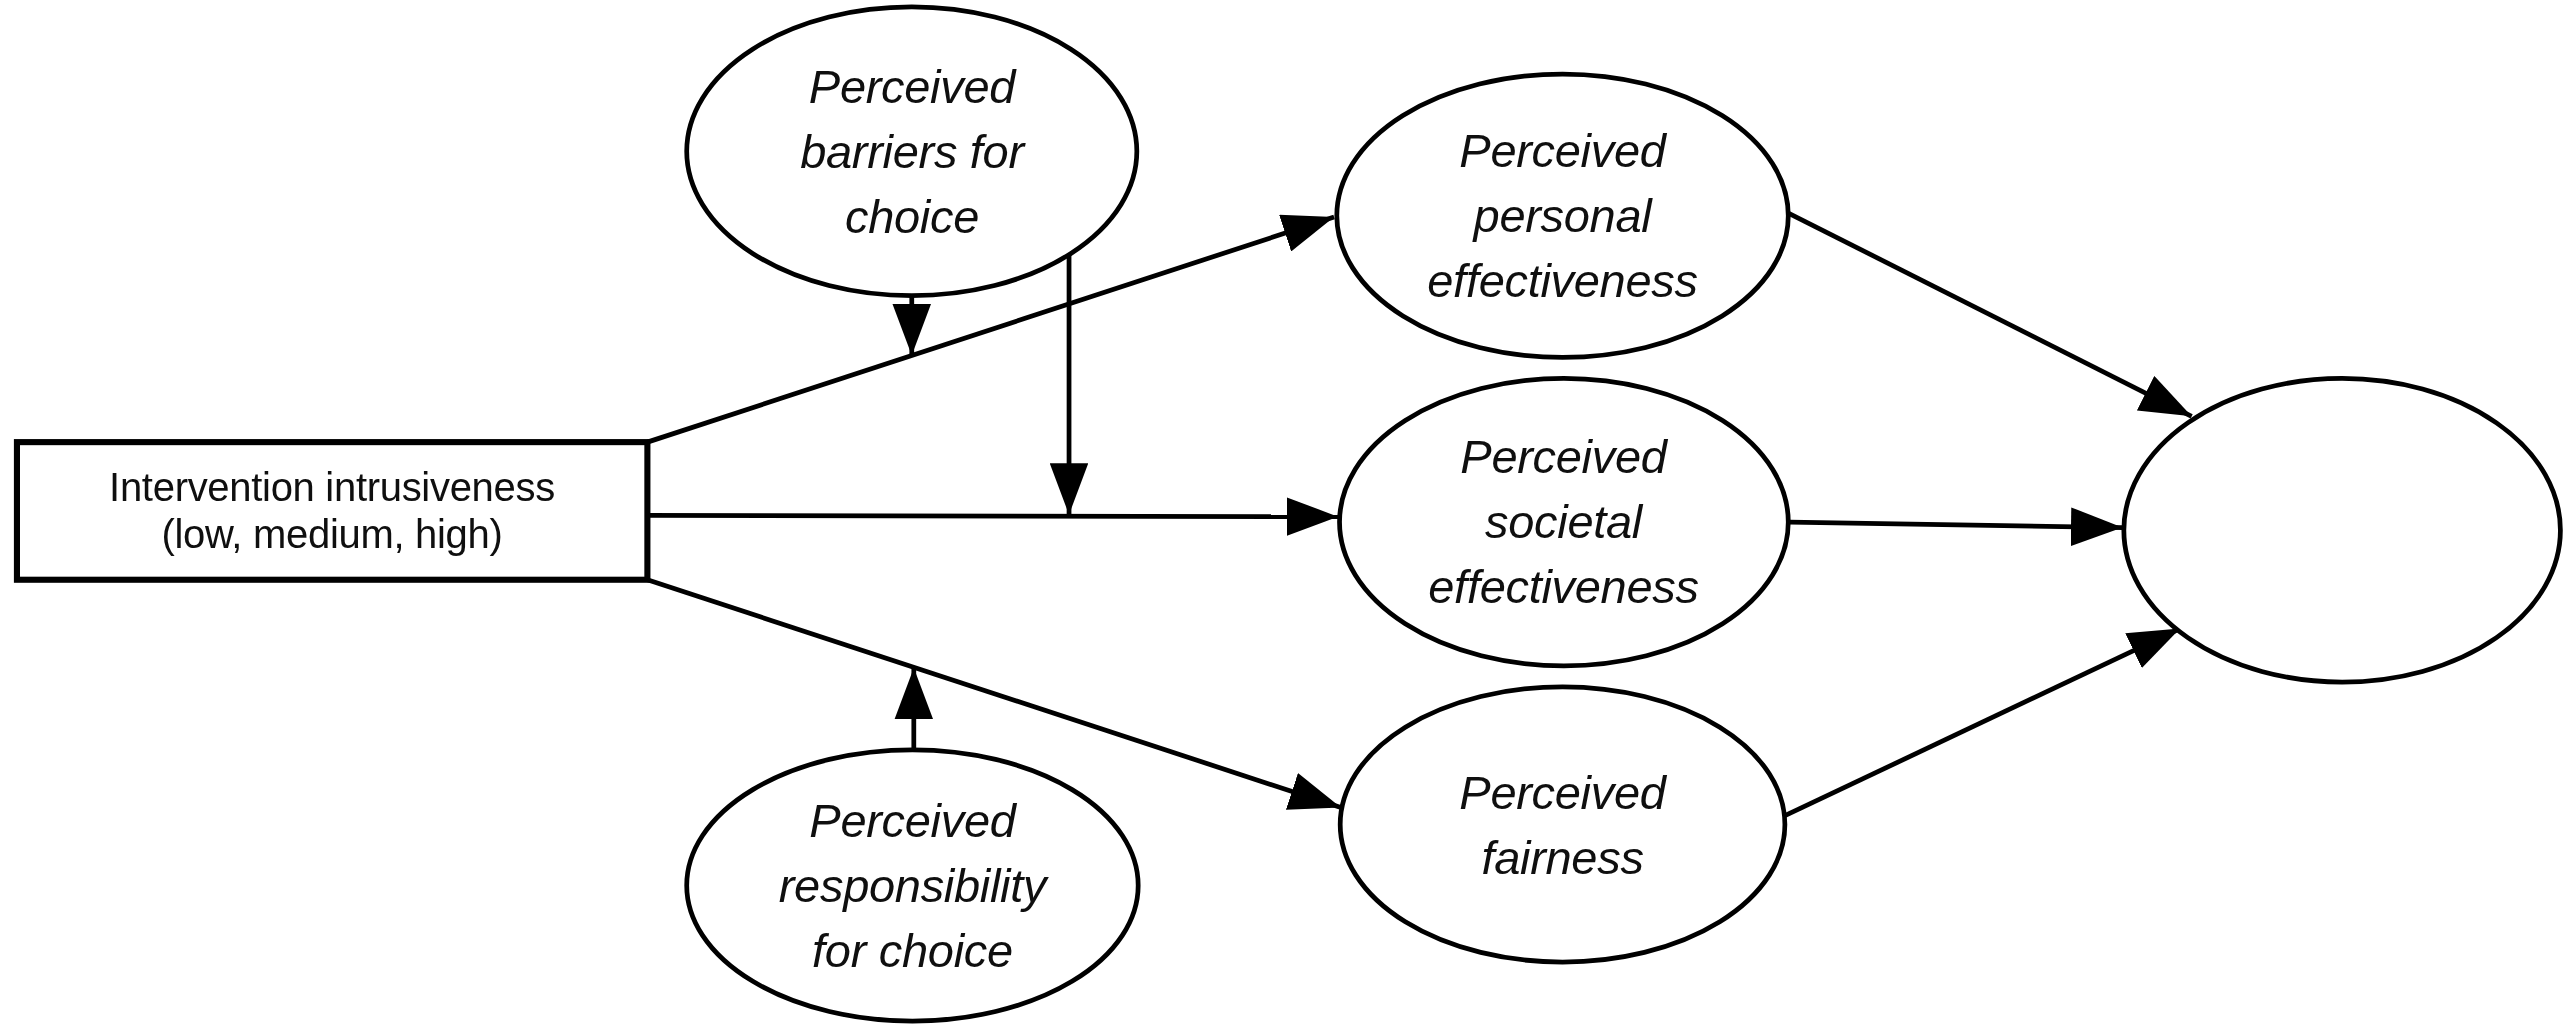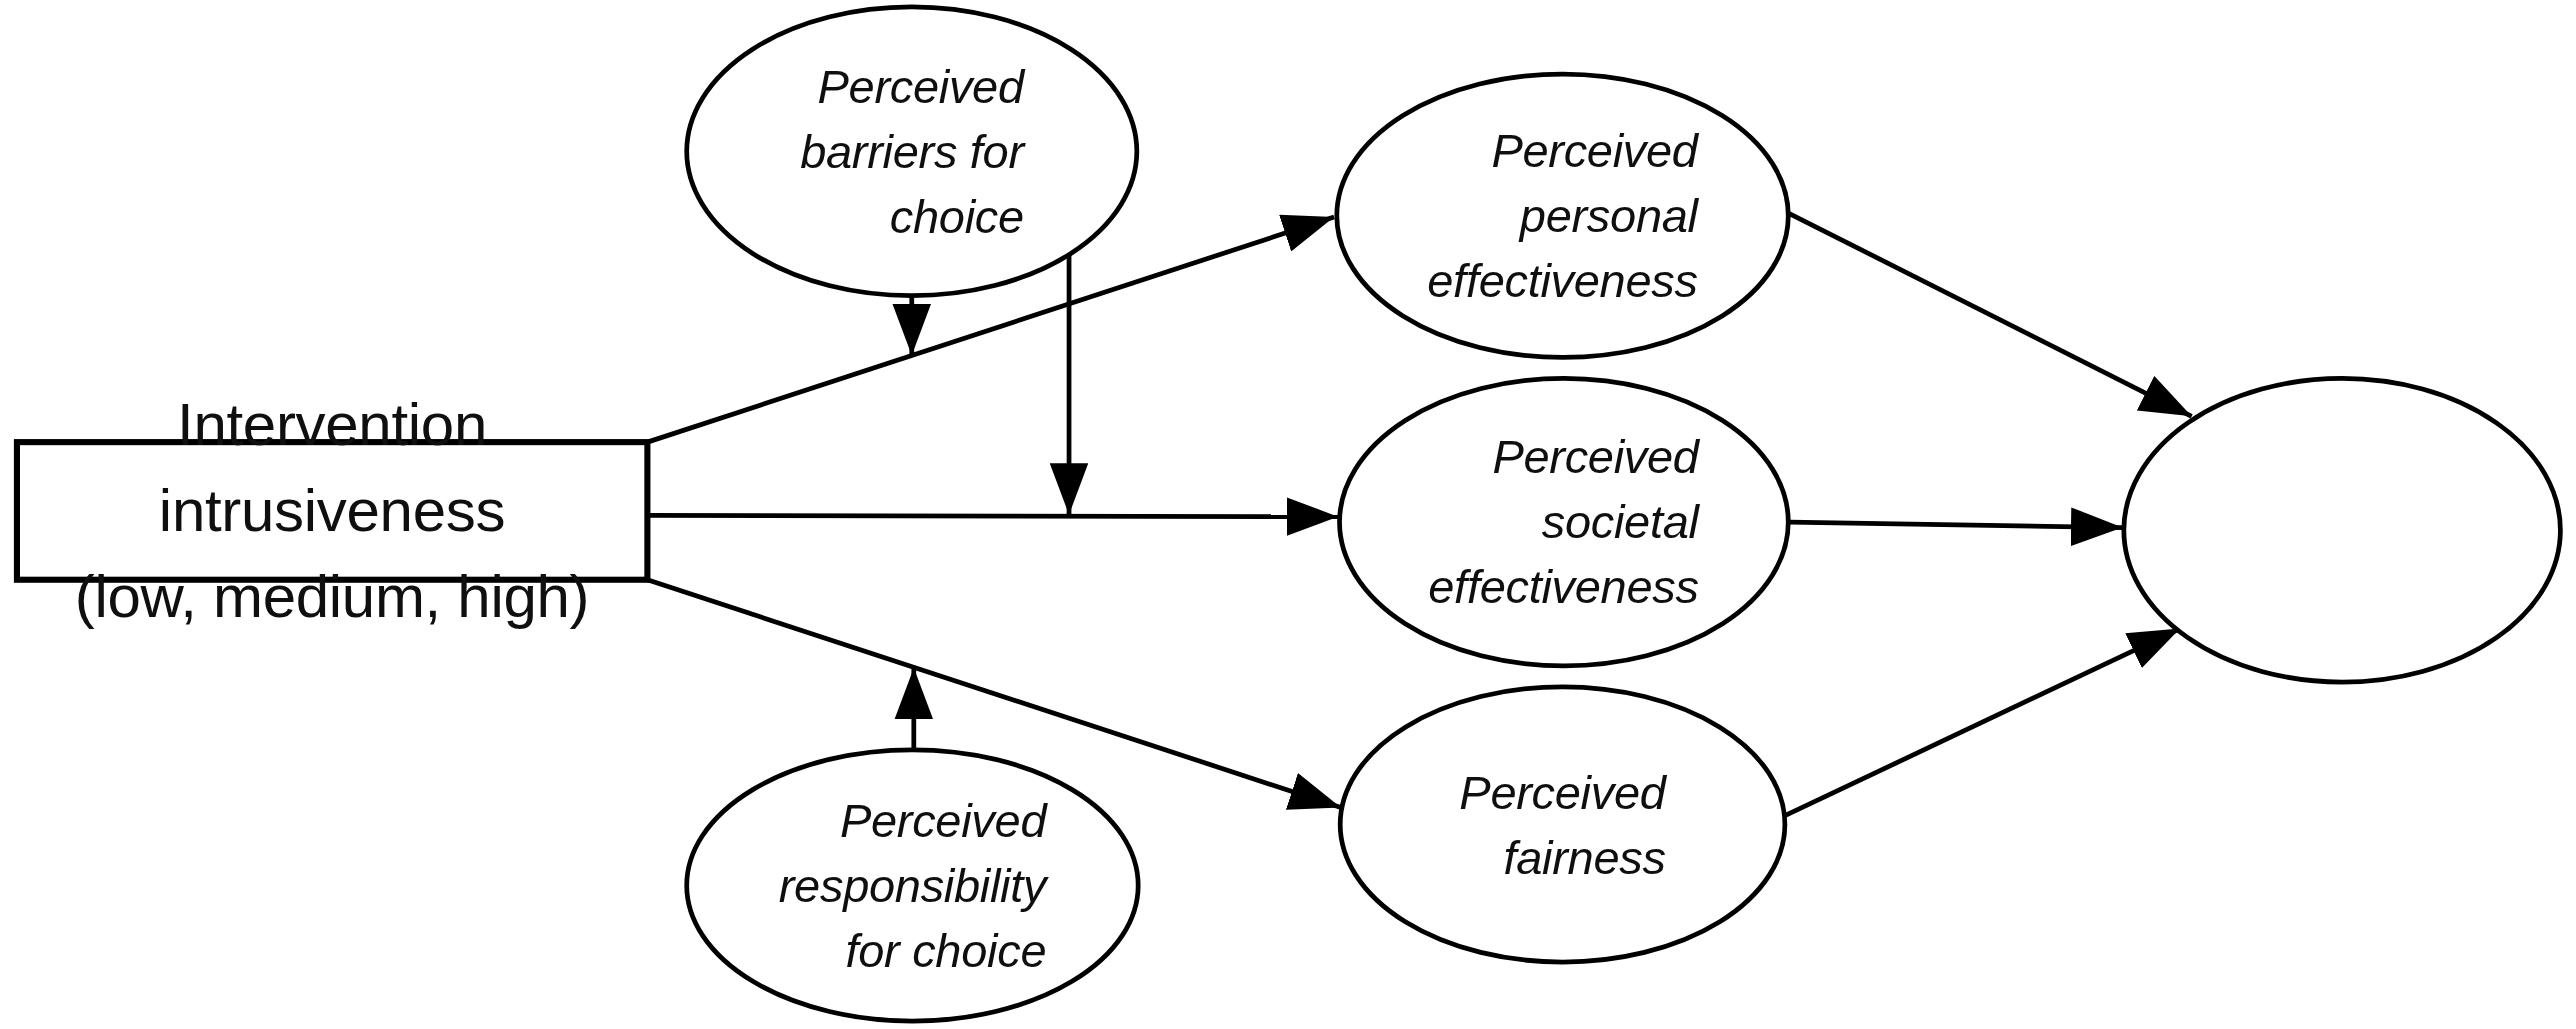--- a/index.html
+++ b/index.html
@@ -28,26 +28,25 @@
     text-align: center;
     white-space: pre-line;
     color: #0f0f0f;
     pointer-events: none;
   }
   .ellipse-label {
     font-style: italic;
     font-size: 47px;
     line-height: 65px;
     letter-spacing: -0.3px;
-    text-align: right;
   }
   .rect-label {
     font-style: normal;
-    font-size: 60px;
-    line-height: 86px;
+    font-size: 40px;
+    line-height: 47px;
     letter-spacing: -0.3px;
   }
 </style>
 </head>
 <body>
 
 <div class="canvas">
 
   <svg width="2576" height="1030" viewBox="0 0 3800 1519">
     <defs>

